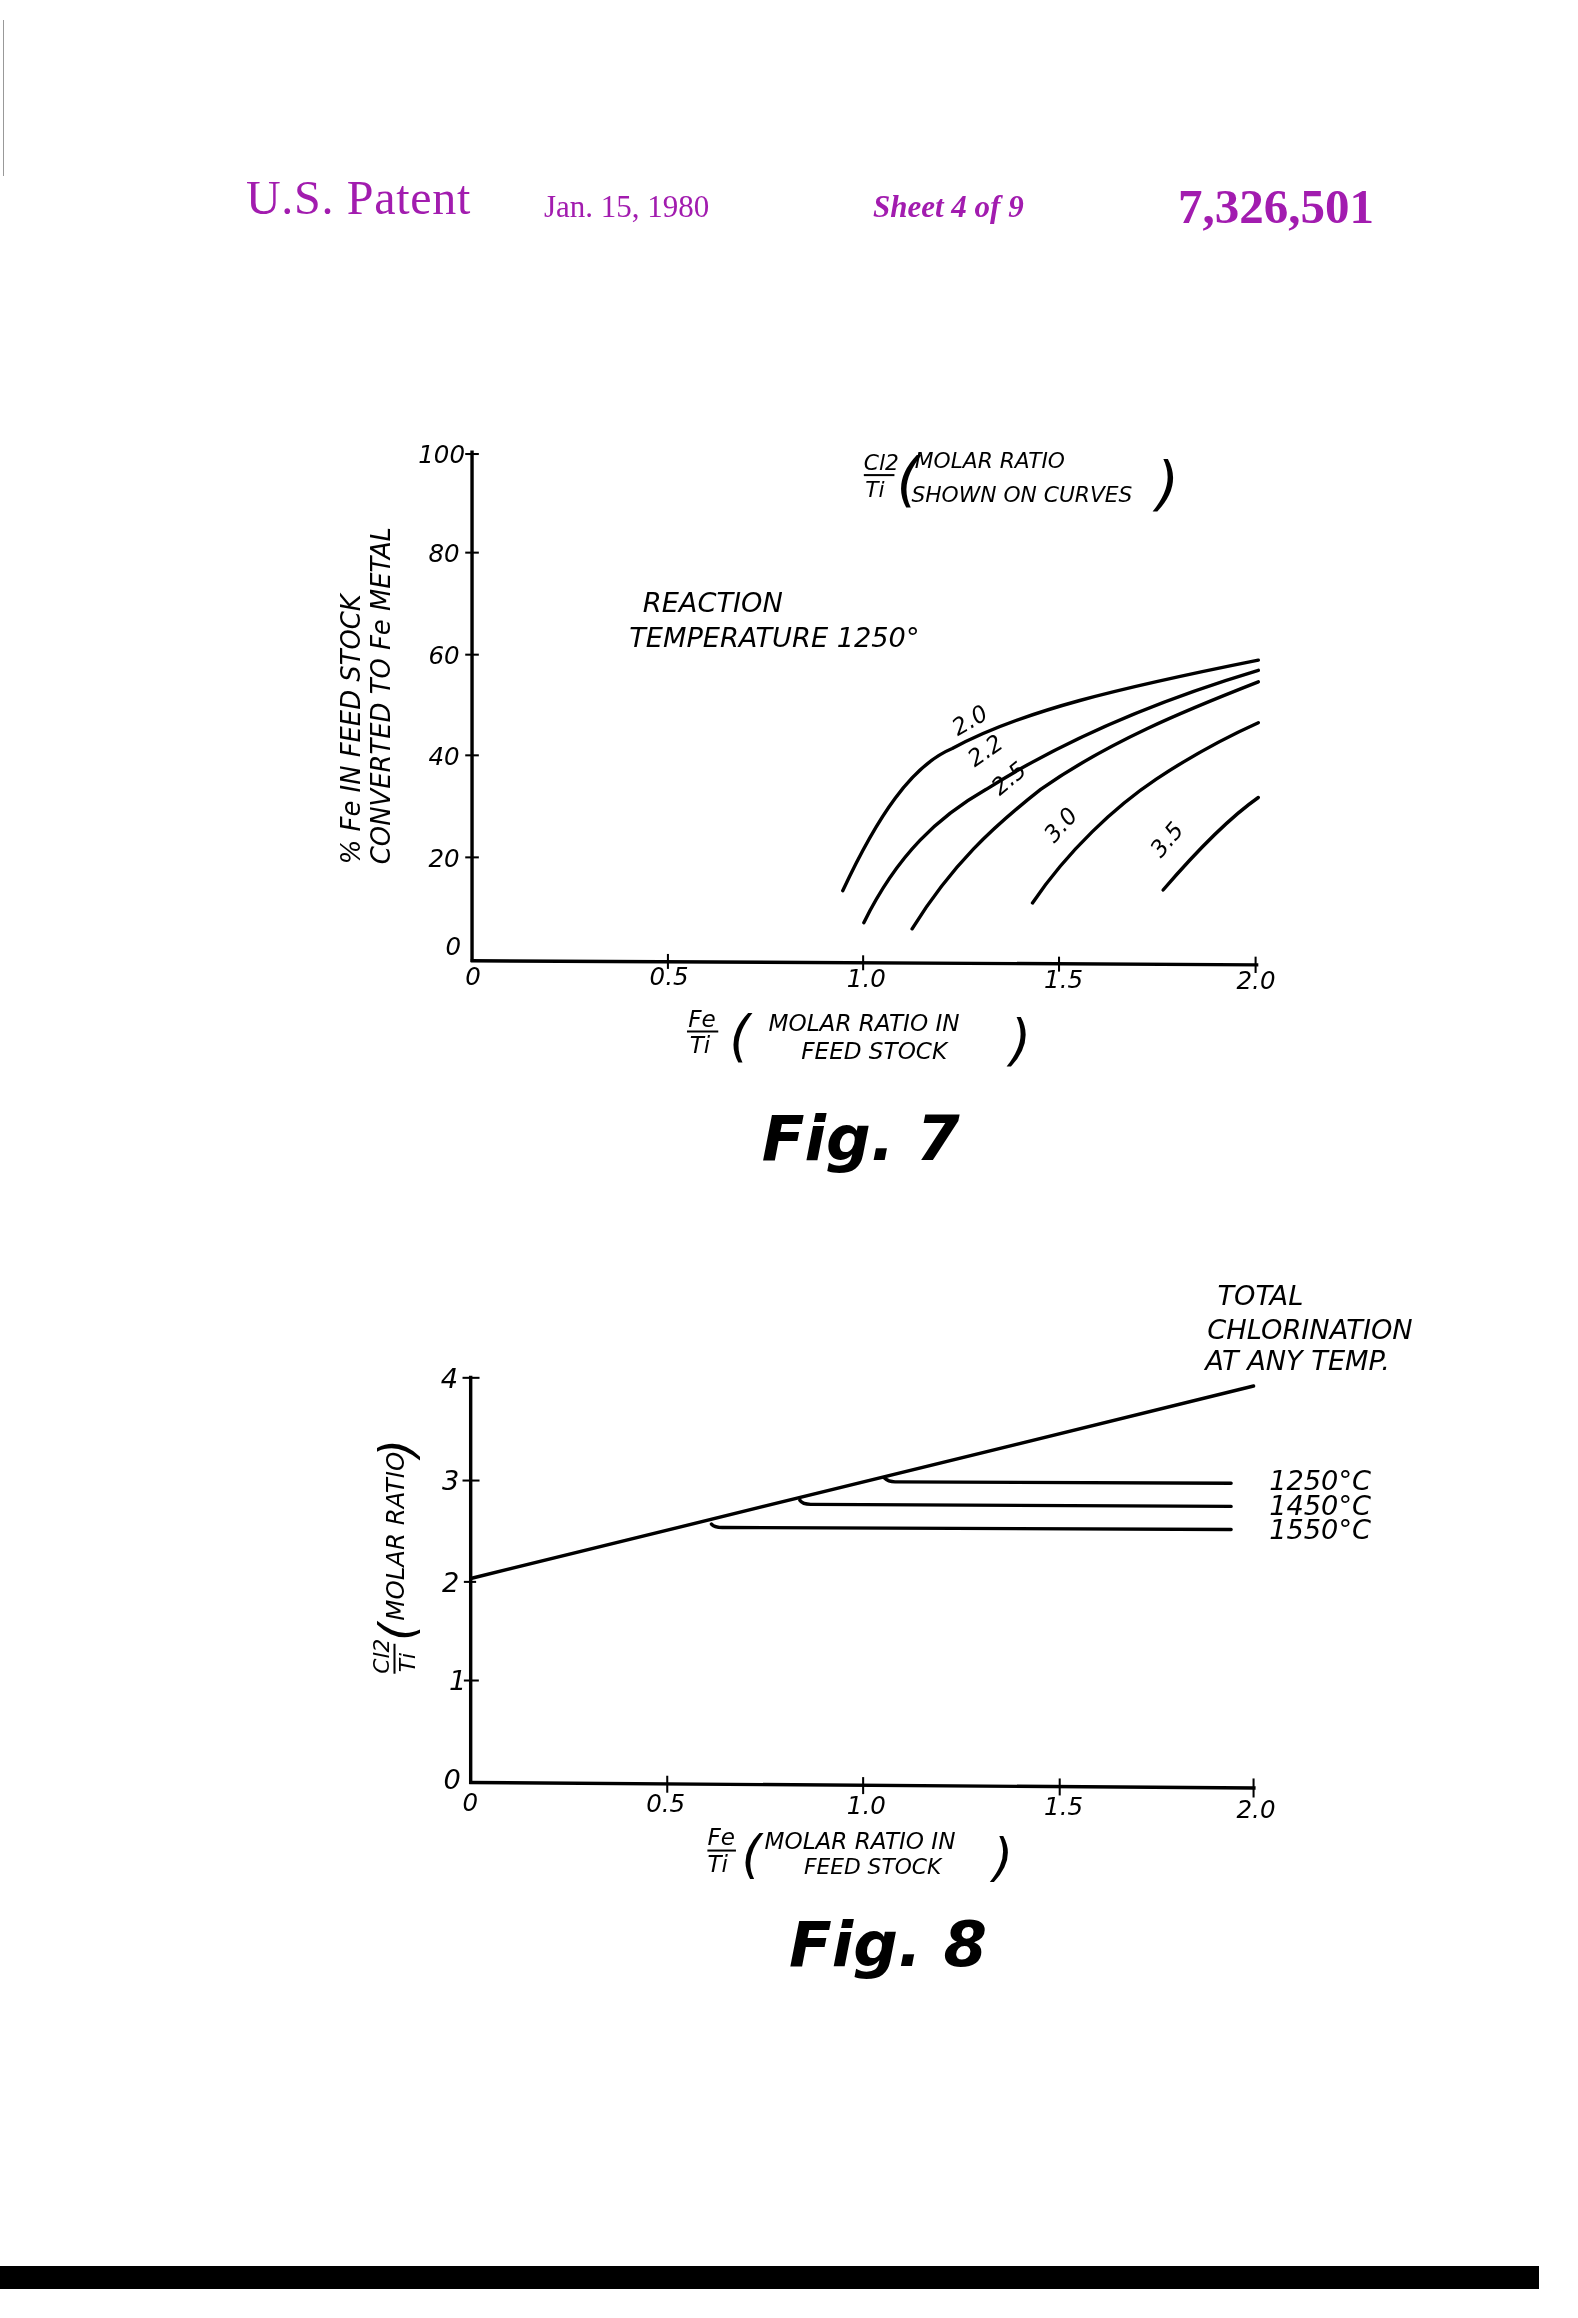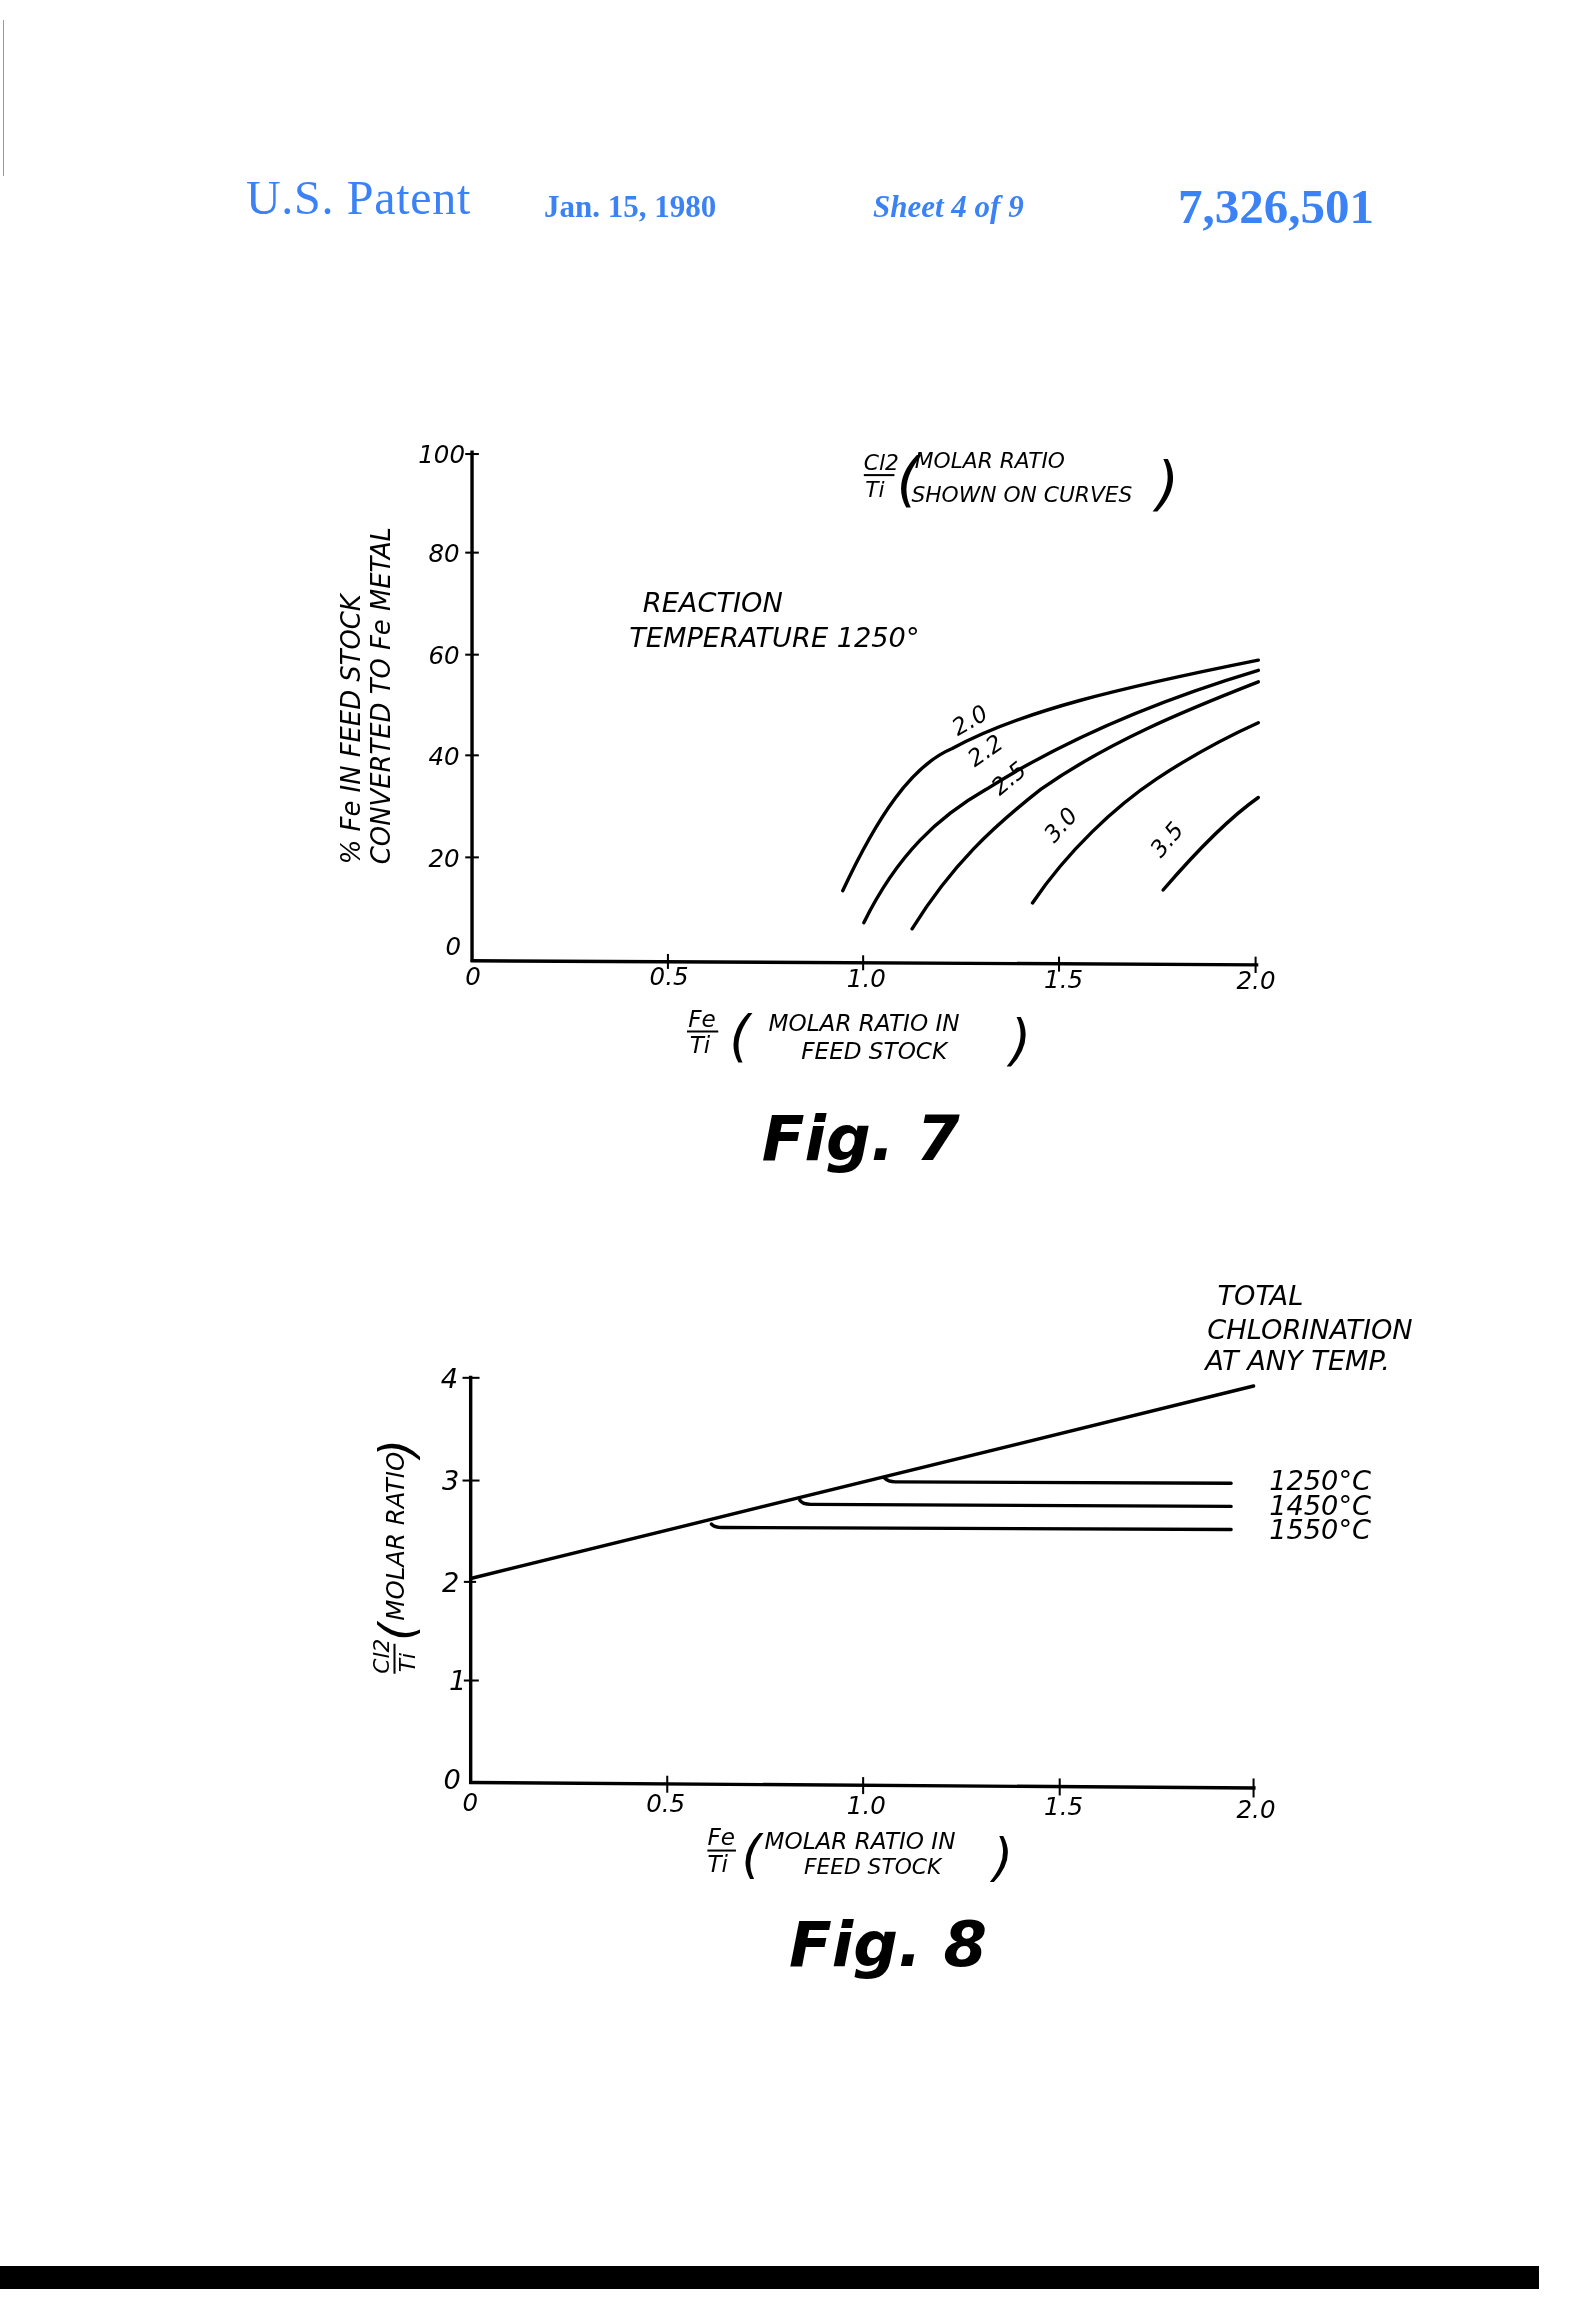--- a/index.html
+++ b/index.html
@@ -1,19 +1,19 @@
 <!DOCTYPE html>
 <html style="font-size:11px"><head>
 <meta charset="utf-8">
 <style>
   html, body { margin:0; padding:0; background:#ffffff; }
   body { width:1578px; height:2319px; position:relative; overflow:hidden; font-family:"DejaVu Sans", sans-serif; color:#000; }
-  .hdr { position:absolute; font-family:"Liberation Serif", serif; color:#3b82f6; white-space:nowrap; }
+  .hdr { position:absolute; font-family:"Liberation Serif", serif; color:#a21caf; white-space:nowrap; }
   .hdr-patent { left:246px; top:170px; font-size:48px; letter-spacing:0.7px; }
-  .hdr-date { left:544px; top:189px; font-size:31px; font-weight:bold; }
+  .hdr-date { left:544px; top:189px; font-size:31px; font-weight:normal; }
   .hdr-sheet { left:873px; top:189px; font-size:31px; font-weight:bold;font-style:italic; }
   .hdr-number { left:1178px; top:178px; font-size:49px; font-weight:bold; }
   svg.fig { position:absolute; left:0; top:0; }
   .hand { font-family:"DejaVu Sans", sans-serif; font-style:oblique; fill:#000; }
   .caption { font-family:"DejaVu Sans", sans-serif; font-style:oblique; font-weight:bold; fill:#000; }
   .bottom-bar { position:absolute; left:0; top:2266px; width:1539px; height:23px; background:#000; }
   .margin-mark { position:absolute; left:2.7px; top:20.4px; width:1.4px; height:156px; background:#999; }
 </style>
 </head>
 <body>

